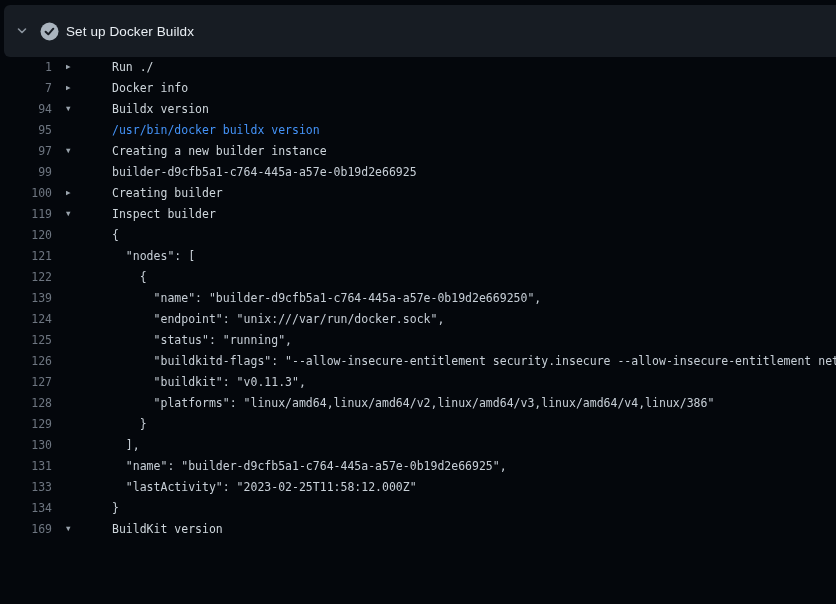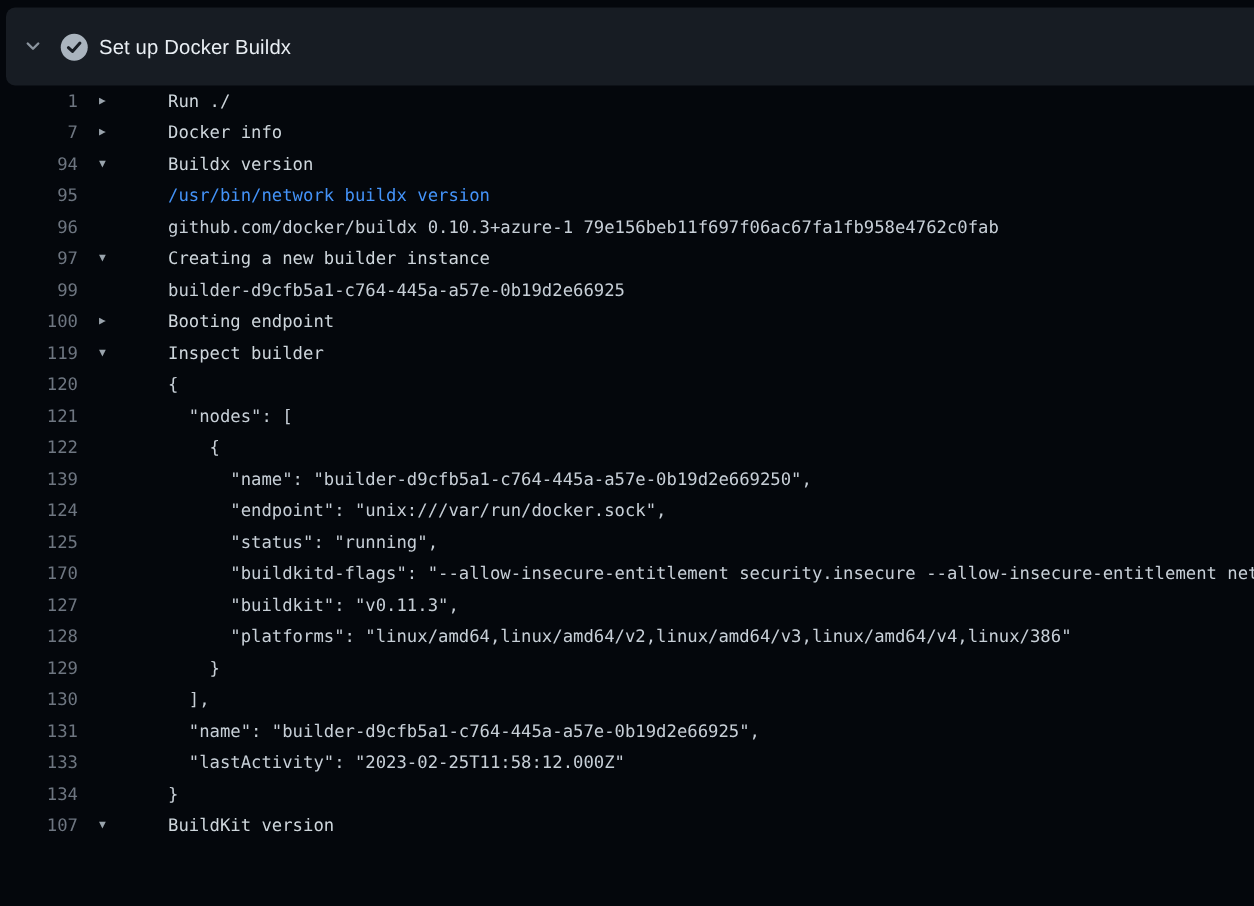--- a/index.html
+++ b/index.html
@@ -114,41 +114,36 @@
     <span class="txt">Docker info</span>
   </div>
     <div class="line group">
     <span class="ln">94</span>
     <span class="marker">▼</span>
     <span class="txt">Buildx version</span>
   </div>
     <div class="line command">
     <span class="ln">95</span>
     <span class="marker"></span>
-    <span class="txt">/usr/bin/network buildx version</span>
-  </div>
-    <div class="line">
-    <span class="ln">96</span>
-    <span class="marker"></span>
-    <span class="txt">github.com/docker/buildx 0.10.3+azure-1 79e156beb11f697f06ac67fa1fb958e4762c0fab</span>
+    <span class="txt">/usr/bin/docker buildx version</span>
   </div>
     <div class="line group">
     <span class="ln">97</span>
     <span class="marker">▼</span>
     <span class="txt">Creating a new builder instance</span>
   </div>
     <div class="line">
     <span class="ln">99</span>
     <span class="marker"></span>
     <span class="txt">builder-d9cfb5a1-c764-445a-a57e-0b19d2e66925</span>
   </div>
     <div class="line group">
     <span class="ln">100</span>
     <span class="marker">▶</span>
-    <span class="txt">Booting endpoint</span>
+    <span class="txt">Creating builder</span>
   </div>
     <div class="line group">
     <span class="ln">119</span>
     <span class="marker">▼</span>
     <span class="txt">Inspect builder</span>
   </div>
     <div class="line">
     <span class="ln">120</span>
     <span class="marker"></span>
     <span class="txt">{</span>
@@ -172,21 +167,21 @@
     <span class="ln">124</span>
     <span class="marker"></span>
     <span class="txt">      "endpoint": "unix:///var/run/docker.sock",</span>
   </div>
     <div class="line">
     <span class="ln">125</span>
     <span class="marker"></span>
     <span class="txt">      "status": "running",</span>
   </div>
     <div class="line">
-    <span class="ln">170</span>
+    <span class="ln">126</span>
     <span class="marker"></span>
     <span class="txt">      "buildkitd-flags": "--allow-insecure-entitlement security.insecure --allow-insecure-entitlement network.host",</span>
   </div>
     <div class="line">
     <span class="ln">127</span>
     <span class="marker"></span>
     <span class="txt">      "buildkit": "v0.11.3",</span>
   </div>
     <div class="line">
     <span class="ln">128</span>
@@ -212,21 +207,21 @@
     <span class="ln">133</span>
     <span class="marker"></span>
     <span class="txt">  "lastActivity": "2023-02-25T11:58:12.000Z"</span>
   </div>
     <div class="line">
     <span class="ln">134</span>
     <span class="marker"></span>
     <span class="txt">}</span>
   </div>
     <div class="line group">
-    <span class="ln">107</span>
+    <span class="ln">169</span>
     <span class="marker">▼</span>
     <span class="txt">BuildKit version</span>
   </div>
     <div class="line">
     
     <span class="marker"></span>
     
   </div>
   </div>
 

